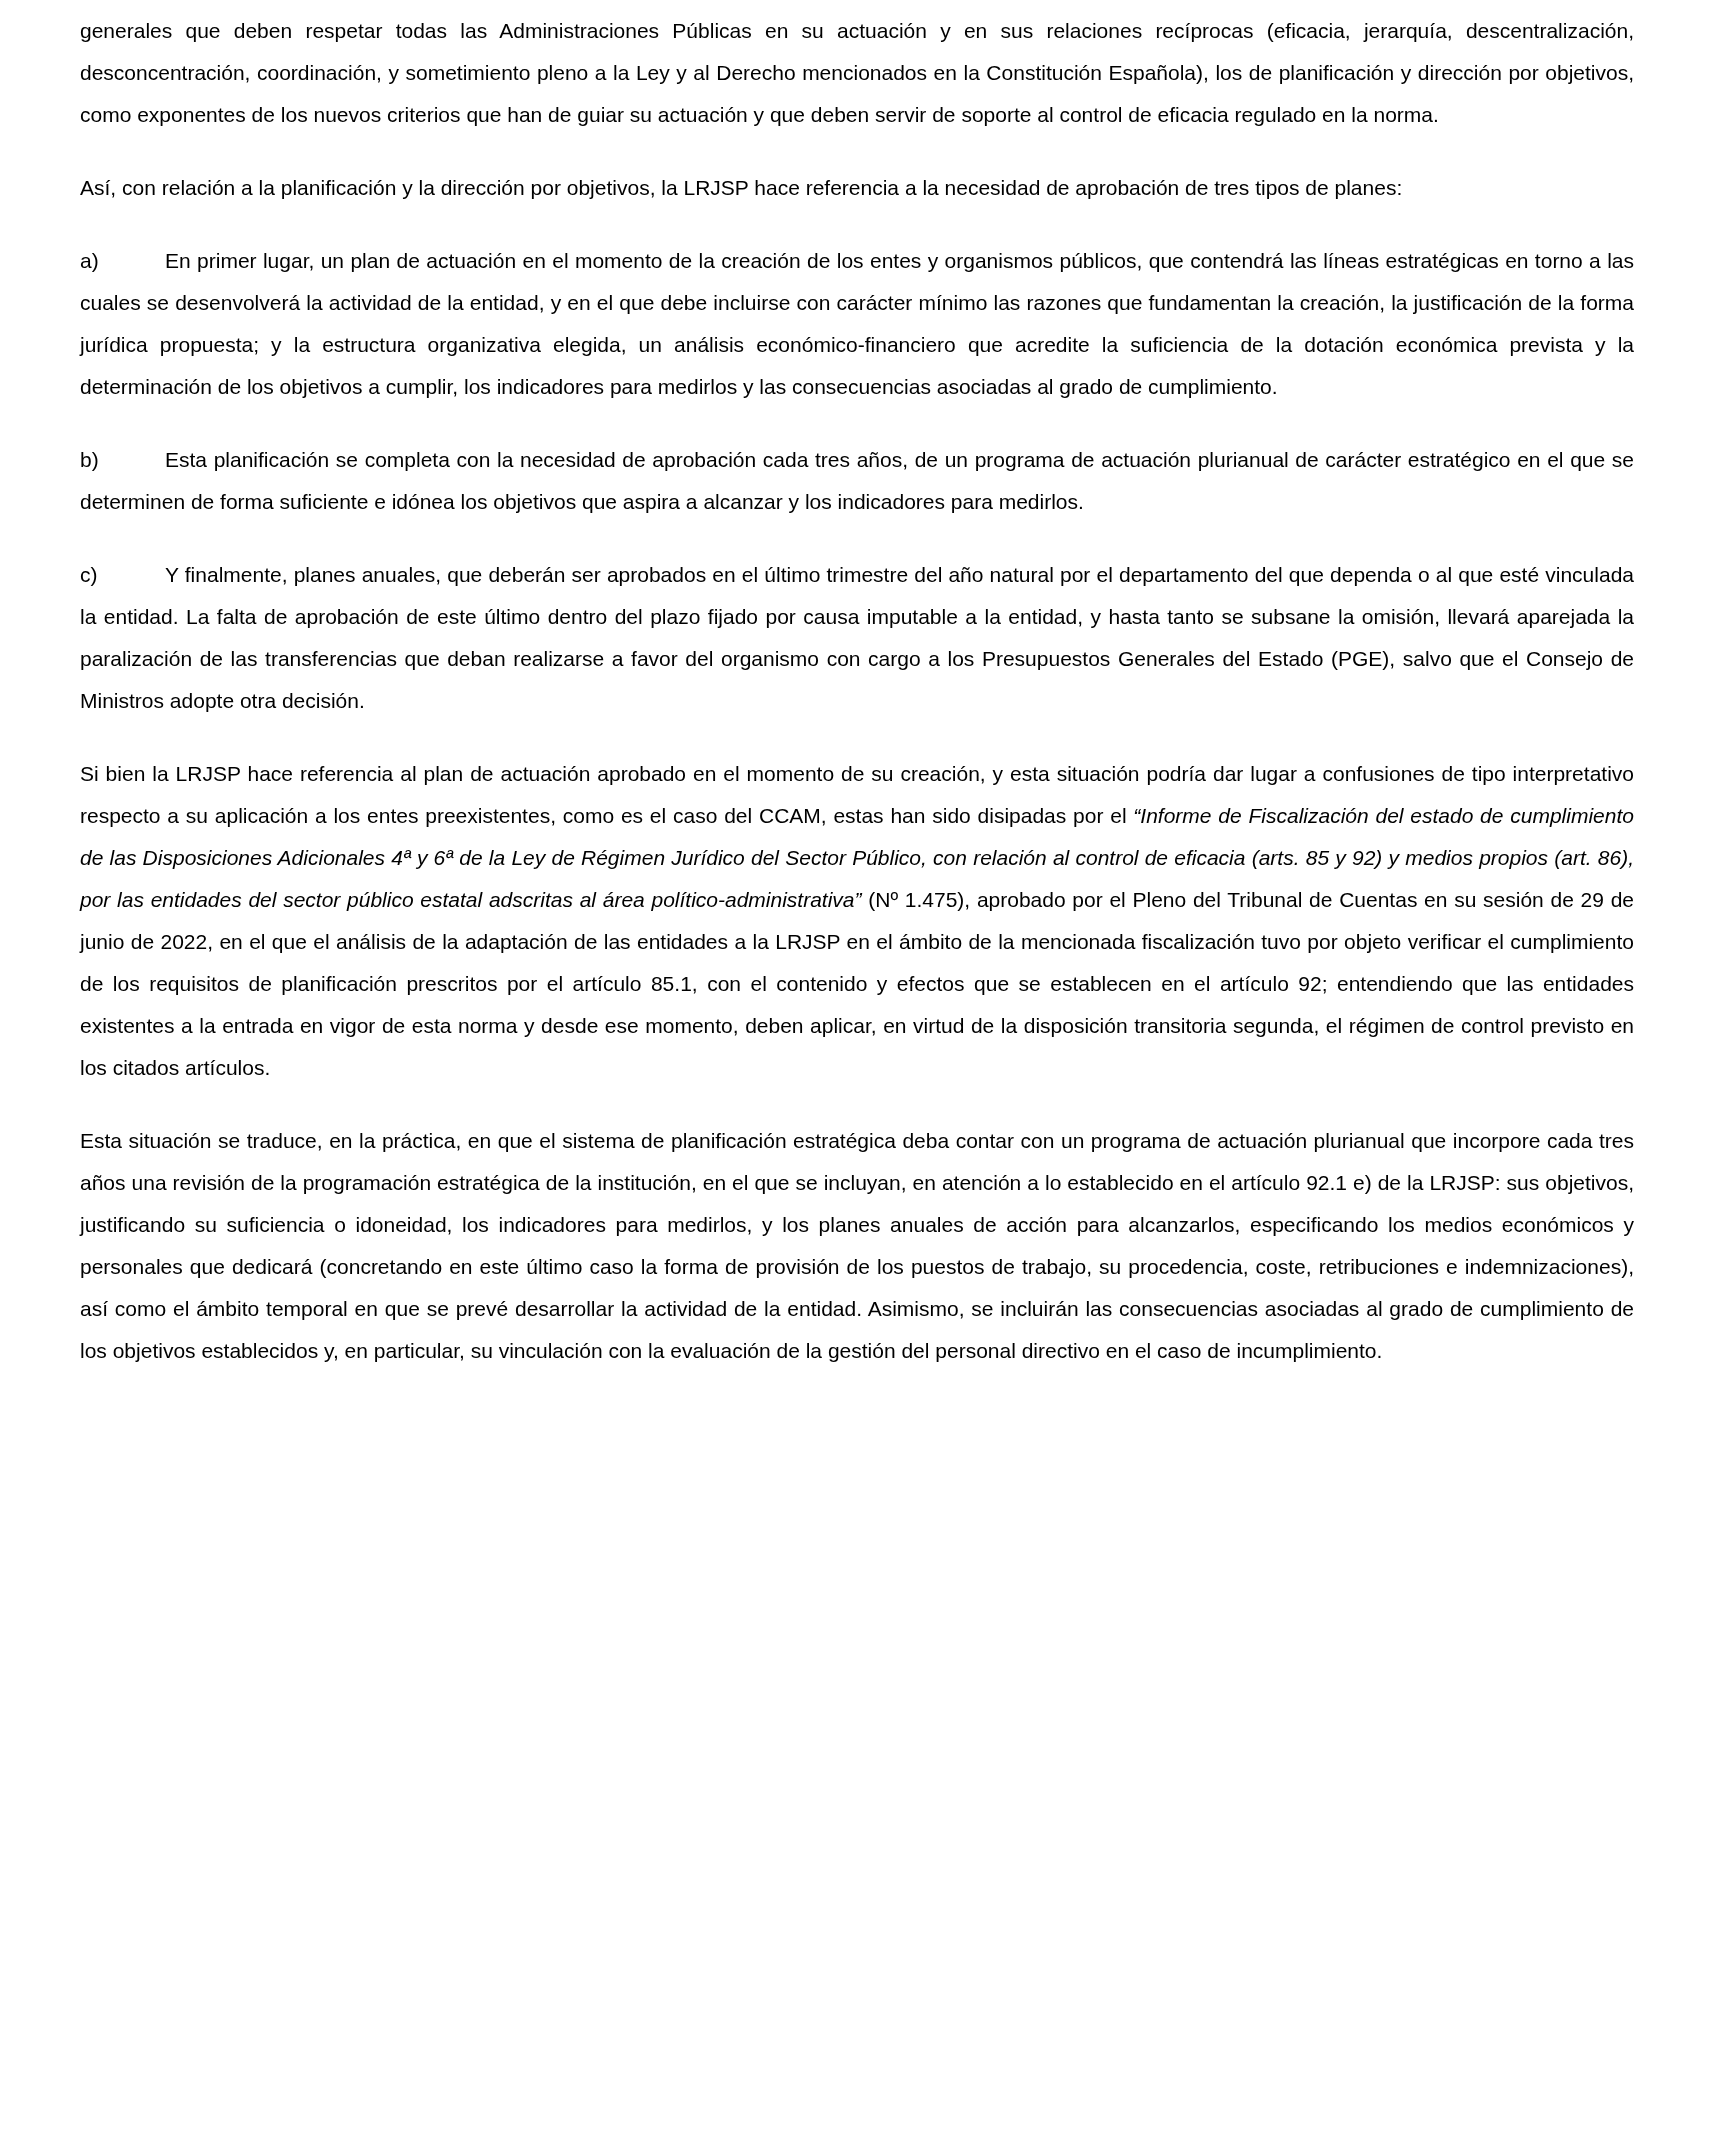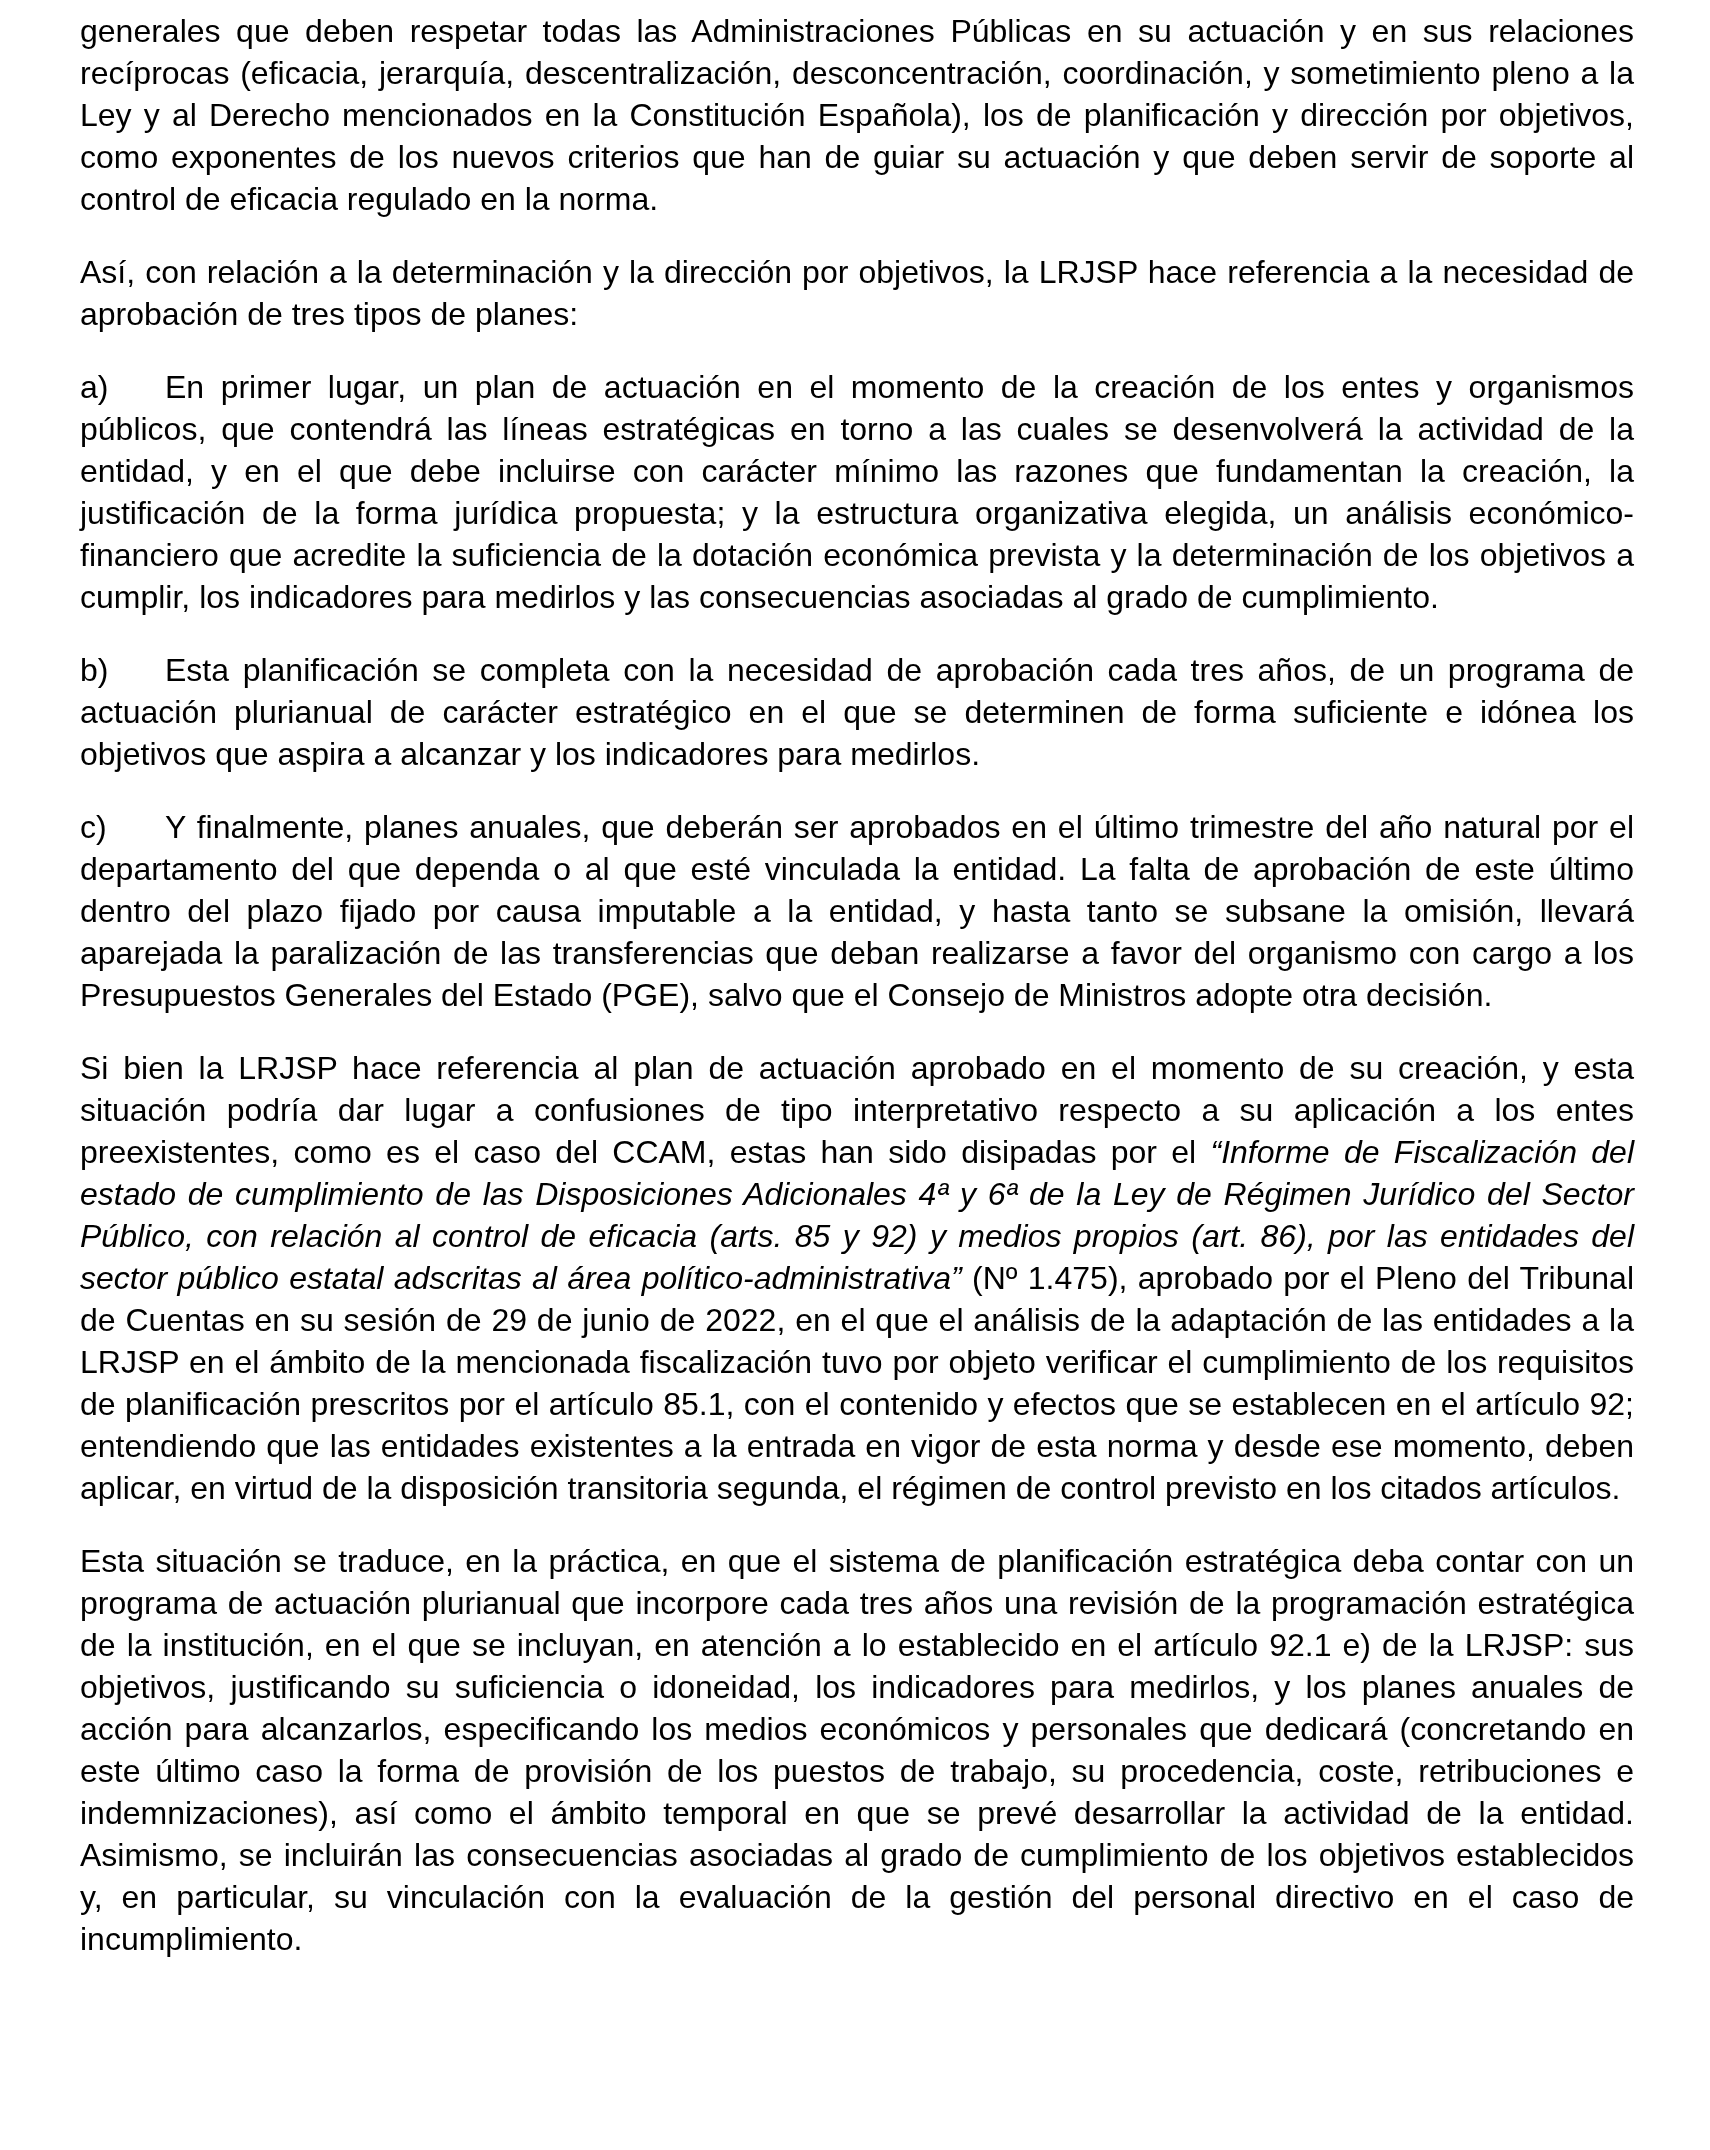--- a/index.html
+++ b/index.html
@@ -15,21 +15,21 @@
   .page {
     position: relative;
     width: 1711px;
     height: 2151px;
     background: #ffffff;
     box-sizing: border-box;
     padding: 9.7px 77px 0 80px;
     overflow: hidden;
   }
   .doc-body {
-    font-size: 32px;
+    font-size: 21px;
     line-height: 42px;
     text-align: justify;
     text-justify: inter-word;
     hyphens: none;
     word-spacing: 0px;
   }
   p.para {
     margin: 0 0 31px 0;
     text-align: justify;
     text-align-last: left;
@@ -46,21 +46,21 @@
   }
 </style>
 </head>
 <body>
 
 <div class="page">
   <div class="doc-body">
 
     <p class="para">generales que deben respetar todas las Administraciones Públicas en su actuación y en sus relaciones recíprocas (eficacia, jerarquía, descentralización, desconcentración, coordinación, y sometimiento pleno a la Ley y al Derecho mencionados en la Constitución Española), los de planificación y dirección por objetivos, como exponentes de los nuevos criterios que han de guiar su actuación y que deben servir de soporte al control de eficacia regulado en la norma.</p>
 
-    <p class="para">Así, con relación a la determinación y la dirección por objetivos, la LRJSP hace referencia a la necesidad de aprobación de tres tipos de planes:</p>
+    <p class="para">Así, con relación a la planificación y la dirección por objetivos, la LRJSP hace referencia a la necesidad de aprobación de tres tipos de planes:</p>
 
     <p class="para">
       <span class="list-marker">a)</span><span>En primer lugar, un plan de actuación en el momento de la creación de los entes y organismos públicos, que contendrá las líneas estratégicas en torno a las cuales se desenvolverá la actividad de la entidad, y en el que debe incluirse con carácter mínimo las razones que fundamentan la creación, la justificación de la forma jurídica propuesta; y la estructura organizativa elegida, un análisis económico-financiero que acredite la suficiencia de la dotación económica prevista y la determinación de los objetivos a cumplir, los indicadores para medirlos y las consecuencias asociadas al grado de cumplimiento.</span>
     </p>
 
     <p class="para">
       <span class="list-marker">b)</span><span>Esta planificación se completa con la necesidad de aprobación cada tres años, de un programa de actuación plurianual de carácter estratégico en el que se determinen de forma suficiente e idónea los objetivos que aspira a alcanzar y los indicadores para medirlos.</span>
     </p>
 
     <p class="para">

